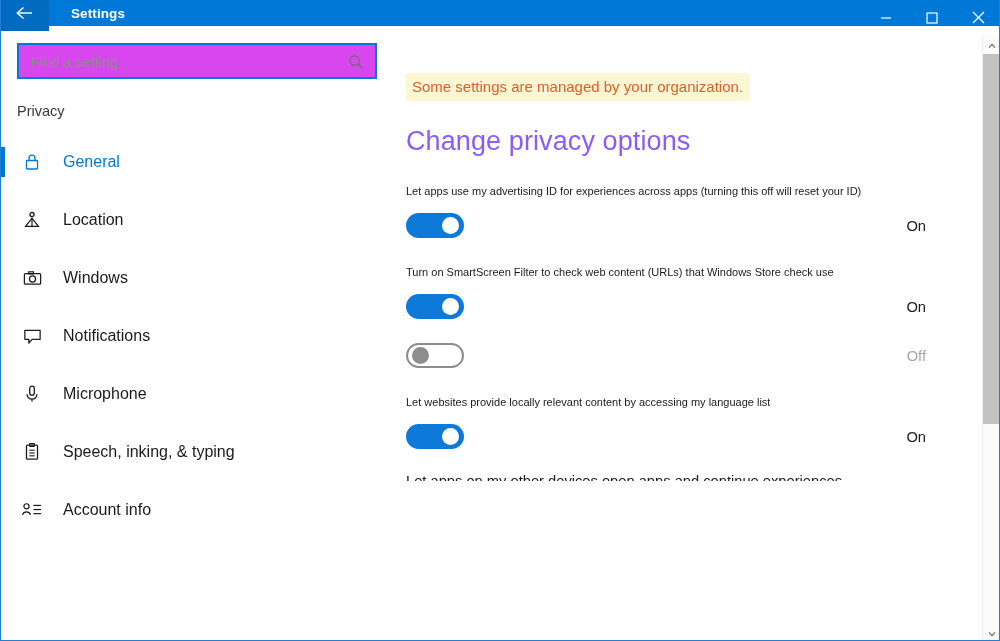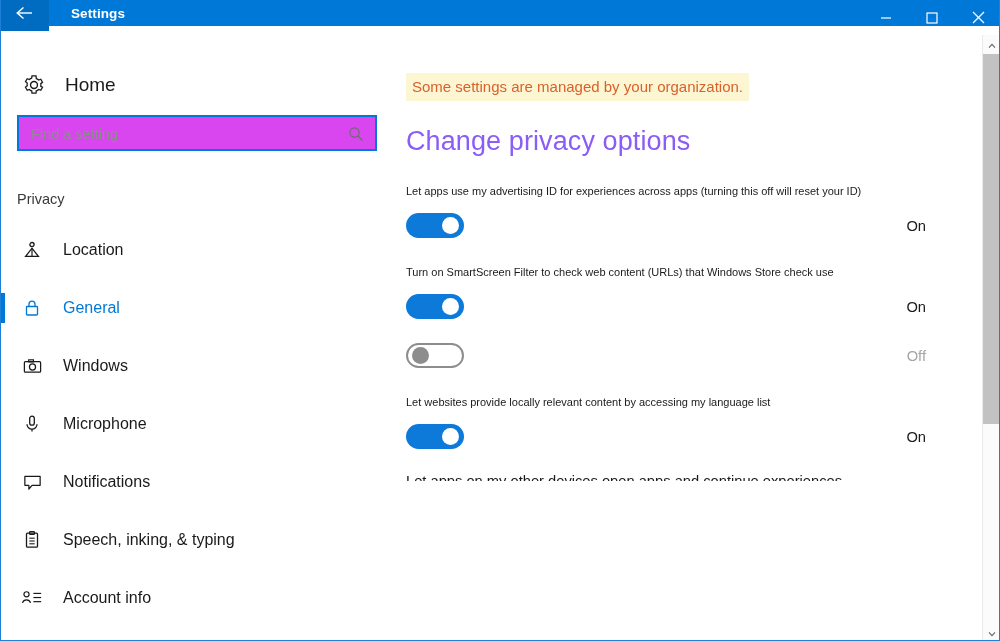--- a/index.html
+++ b/index.html
@@ -101,21 +101,21 @@
   .search-icon {
     position: absolute; right: 10px; top: 8px;
     width: 18px; height: 18px;
     display: flex; align-items: center; justify-content: center;
     cursor: pointer;
   }
 
   
   .section-title {
     font-size: 14.5px; color: #3a3a3a;
-    margin: 40px 0 0 16px;
+    margin: 24px 0 0 16px;
   }
 
   
   .nav-list { margin-top: 14px; }
   .nav-item {
     position: relative;
     display: flex; align-items: center;
     height: 58px;
     padding-left: 16px;
     cursor: pointer;
@@ -276,94 +276,85 @@
           </svg>
         </span>
       </div>
     </div>
   </div>
 
   <div class="body-area">
 
     <div class="sidebar">
 
-      <div class="home-row">
-        <span class="home-icon">
-          <svg width="22" height="22" viewBox="0 0 24 24">
-            <path d="M12 8.2a3.8 3.8 0 1 0 0 7.6 3.8 3.8 0 0 0 0-7.6z" fill="none" stroke="#1a1a1a" stroke-width="1.5"></path>
-            <path d="M19.4 13.5a7.6 7.6 0 0 0 0-3l1.9-1.5-1.9-3.3-2.3.9a7.6 7.6 0 0 0-2.6-1.5L14.2 2h-4.4l-.3 2.5a7.6 7.6 0 0 0-2.6 1.5l-2.3-.9L2.7 8.4l1.9 1.5a7.6 7.6 0 0 0 0 3l-1.9 1.5 1.9 3.3 2.3-.9a7.6 7.6 0 0 0 2.6 1.5l.3 2.5h4.4l.3-2.5a7.6 7.6 0 0 0 2.6-1.5l2.3.9 1.9-3.3z" fill="none" stroke="#1a1a1a" stroke-width="1.4"></path>
-          </svg>
-        </span>
-        <span class="home-label">Home</span>
-      </div>
 
       <div class="search-wrap">
         <input class="search-input" type="text" placeholder="Find a setting" style="">
         <span class="search-icon">
           <svg width="16" height="16" viewBox="0 0 16 16">
             <circle cx="6.5" cy="6.5" r="4.6" fill="none" stroke="#6b6b6b" stroke-width="1.1"></circle>
             <line x1="10" y1="10" x2="14.5" y2="14.5" stroke="#6b6b6b" stroke-width="1.1"></line>
           </svg>
         </span>
       </div>
 
       <div class="section-title">Privacy</div>
 
       <div class="nav-list">
 
+        <div class="nav-item active">
+          <span class="nav-icon">
+            <svg width="20" height="20" viewBox="0 0 20 20">
+              <rect x="4.5" y="8.5" width="11" height="8.5" rx="0.8" fill="none" stroke="#0078d7" stroke-width="1.3"></rect>
+              <path d="M7 8.5V6.2a3 3 0 0 1 6 0v2.3" fill="none" stroke="#0078d7" stroke-width="1.3"></path>
+            </svg>
+          </span>
+          <span class="nav-label">General</span>
+        </div>
+
         <div class="nav-item">
           <span class="nav-icon">
             <svg width="20" height="20" viewBox="0 0 20 20">
               <circle cx="10" cy="4.6" r="2.1" fill="none" stroke="#1a1a1a" stroke-width="1.3"></circle>
               <path d="M3.6 16.4 10 8.2l6.4 8.2z" fill="none" stroke="#1a1a1a" stroke-width="1.3"></path>
               <line x1="10" y1="8.2" x2="10" y2="16.4" stroke="#1a1a1a" stroke-width="1.2"></line>
             </svg>
           </span>
           <span class="nav-label">Location</span>
         </div>
 
-        <div class="nav-item active">
-          <span class="nav-icon">
-            <svg width="20" height="20" viewBox="0 0 20 20">
-              <rect x="4.5" y="8.5" width="11" height="8.5" rx="0.8" fill="none" stroke="#0078d7" stroke-width="1.3"></rect>
-              <path d="M7 8.5V6.2a3 3 0 0 1 6 0v2.3" fill="none" stroke="#0078d7" stroke-width="1.3"></path>
-            </svg>
-          </span>
-          <span class="nav-label">General</span>
-        </div>
-
         <div class="nav-item">
           <span class="nav-icon">
             <svg width="21" height="21" viewBox="0 0 22 22">
               <rect x="2.5" y="6" width="17" height="11" rx="1" fill="none" stroke="#1a1a1a" stroke-width="1.3"></rect>
               <circle cx="11" cy="11.5" r="3.2" fill="none" stroke="#1a1a1a" stroke-width="1.3"></circle>
               <rect x="7" y="4" width="5" height="2.2" fill="none" stroke="#1a1a1a" stroke-width="1.2"></rect>
             </svg>
           </span>
           <span class="nav-label">Windows</span>
         </div>
 
         <div class="nav-item">
           <span class="nav-icon">
+            <svg width="21" height="21" viewBox="0 0 22 22">
+              <path d="M3 4.5h16v9.5h-8.5L7.2 18v-4H3z" fill="none" stroke="#1a1a1a" stroke-width="1.3" stroke-linejoin="round"></path>
+            </svg>
+          </span>
+          <span class="nav-label">Notifications</span>
+        </div>
+
+        <div class="nav-item">
+          <span class="nav-icon">
             <svg width="20" height="20" viewBox="0 0 20 20">
               <rect x="7.7" y="2.2" width="4.6" height="9" rx="2.3" fill="none" stroke="#1a1a1a" stroke-width="1.3"></rect>
               <path d="M5 10.2a5 5 0 0 0 10 0" fill="none" stroke="#1a1a1a" stroke-width="1.3"></path>
               <line x1="10" y1="15.2" x2="10" y2="17.6" stroke="#1a1a1a" stroke-width="1.3"></line>
             </svg>
           </span>
           <span class="nav-label">Microphone</span>
-        </div>
-
-        <div class="nav-item">
-          <span class="nav-icon">
-            <svg width="21" height="21" viewBox="0 0 22 22">
-              <path d="M3 4.5h16v9.5h-8.5L7.2 18v-4H3z" fill="none" stroke="#1a1a1a" stroke-width="1.3" stroke-linejoin="round"></path>
-            </svg>
-          </span>
-          <span class="nav-label">Notifications</span>
         </div>
 
         <div class="nav-item">
           <span class="nav-icon">
             <svg width="20" height="20" viewBox="0 0 20 20">
               <rect x="4.5" y="3.2" width="11" height="14" rx="1" fill="none" stroke="#1a1a1a" stroke-width="1.3"></rect>
               <rect x="7.6" y="1.6" width="4.8" height="2.8" rx="0.6" fill="none" stroke="#1a1a1a" stroke-width="1.2"></rect>
               <line x1="7.3" y1="8.2" x2="12.7" y2="8.2" stroke="#1a1a1a" stroke-width="1.1"></line>
               <line x1="7.3" y1="11" x2="12.7" y2="11" stroke="#1a1a1a" stroke-width="1.1"></line>
               <line x1="7.3" y1="13.8" x2="12.7" y2="13.8" stroke="#1a1a1a" stroke-width="1.1"></line>

